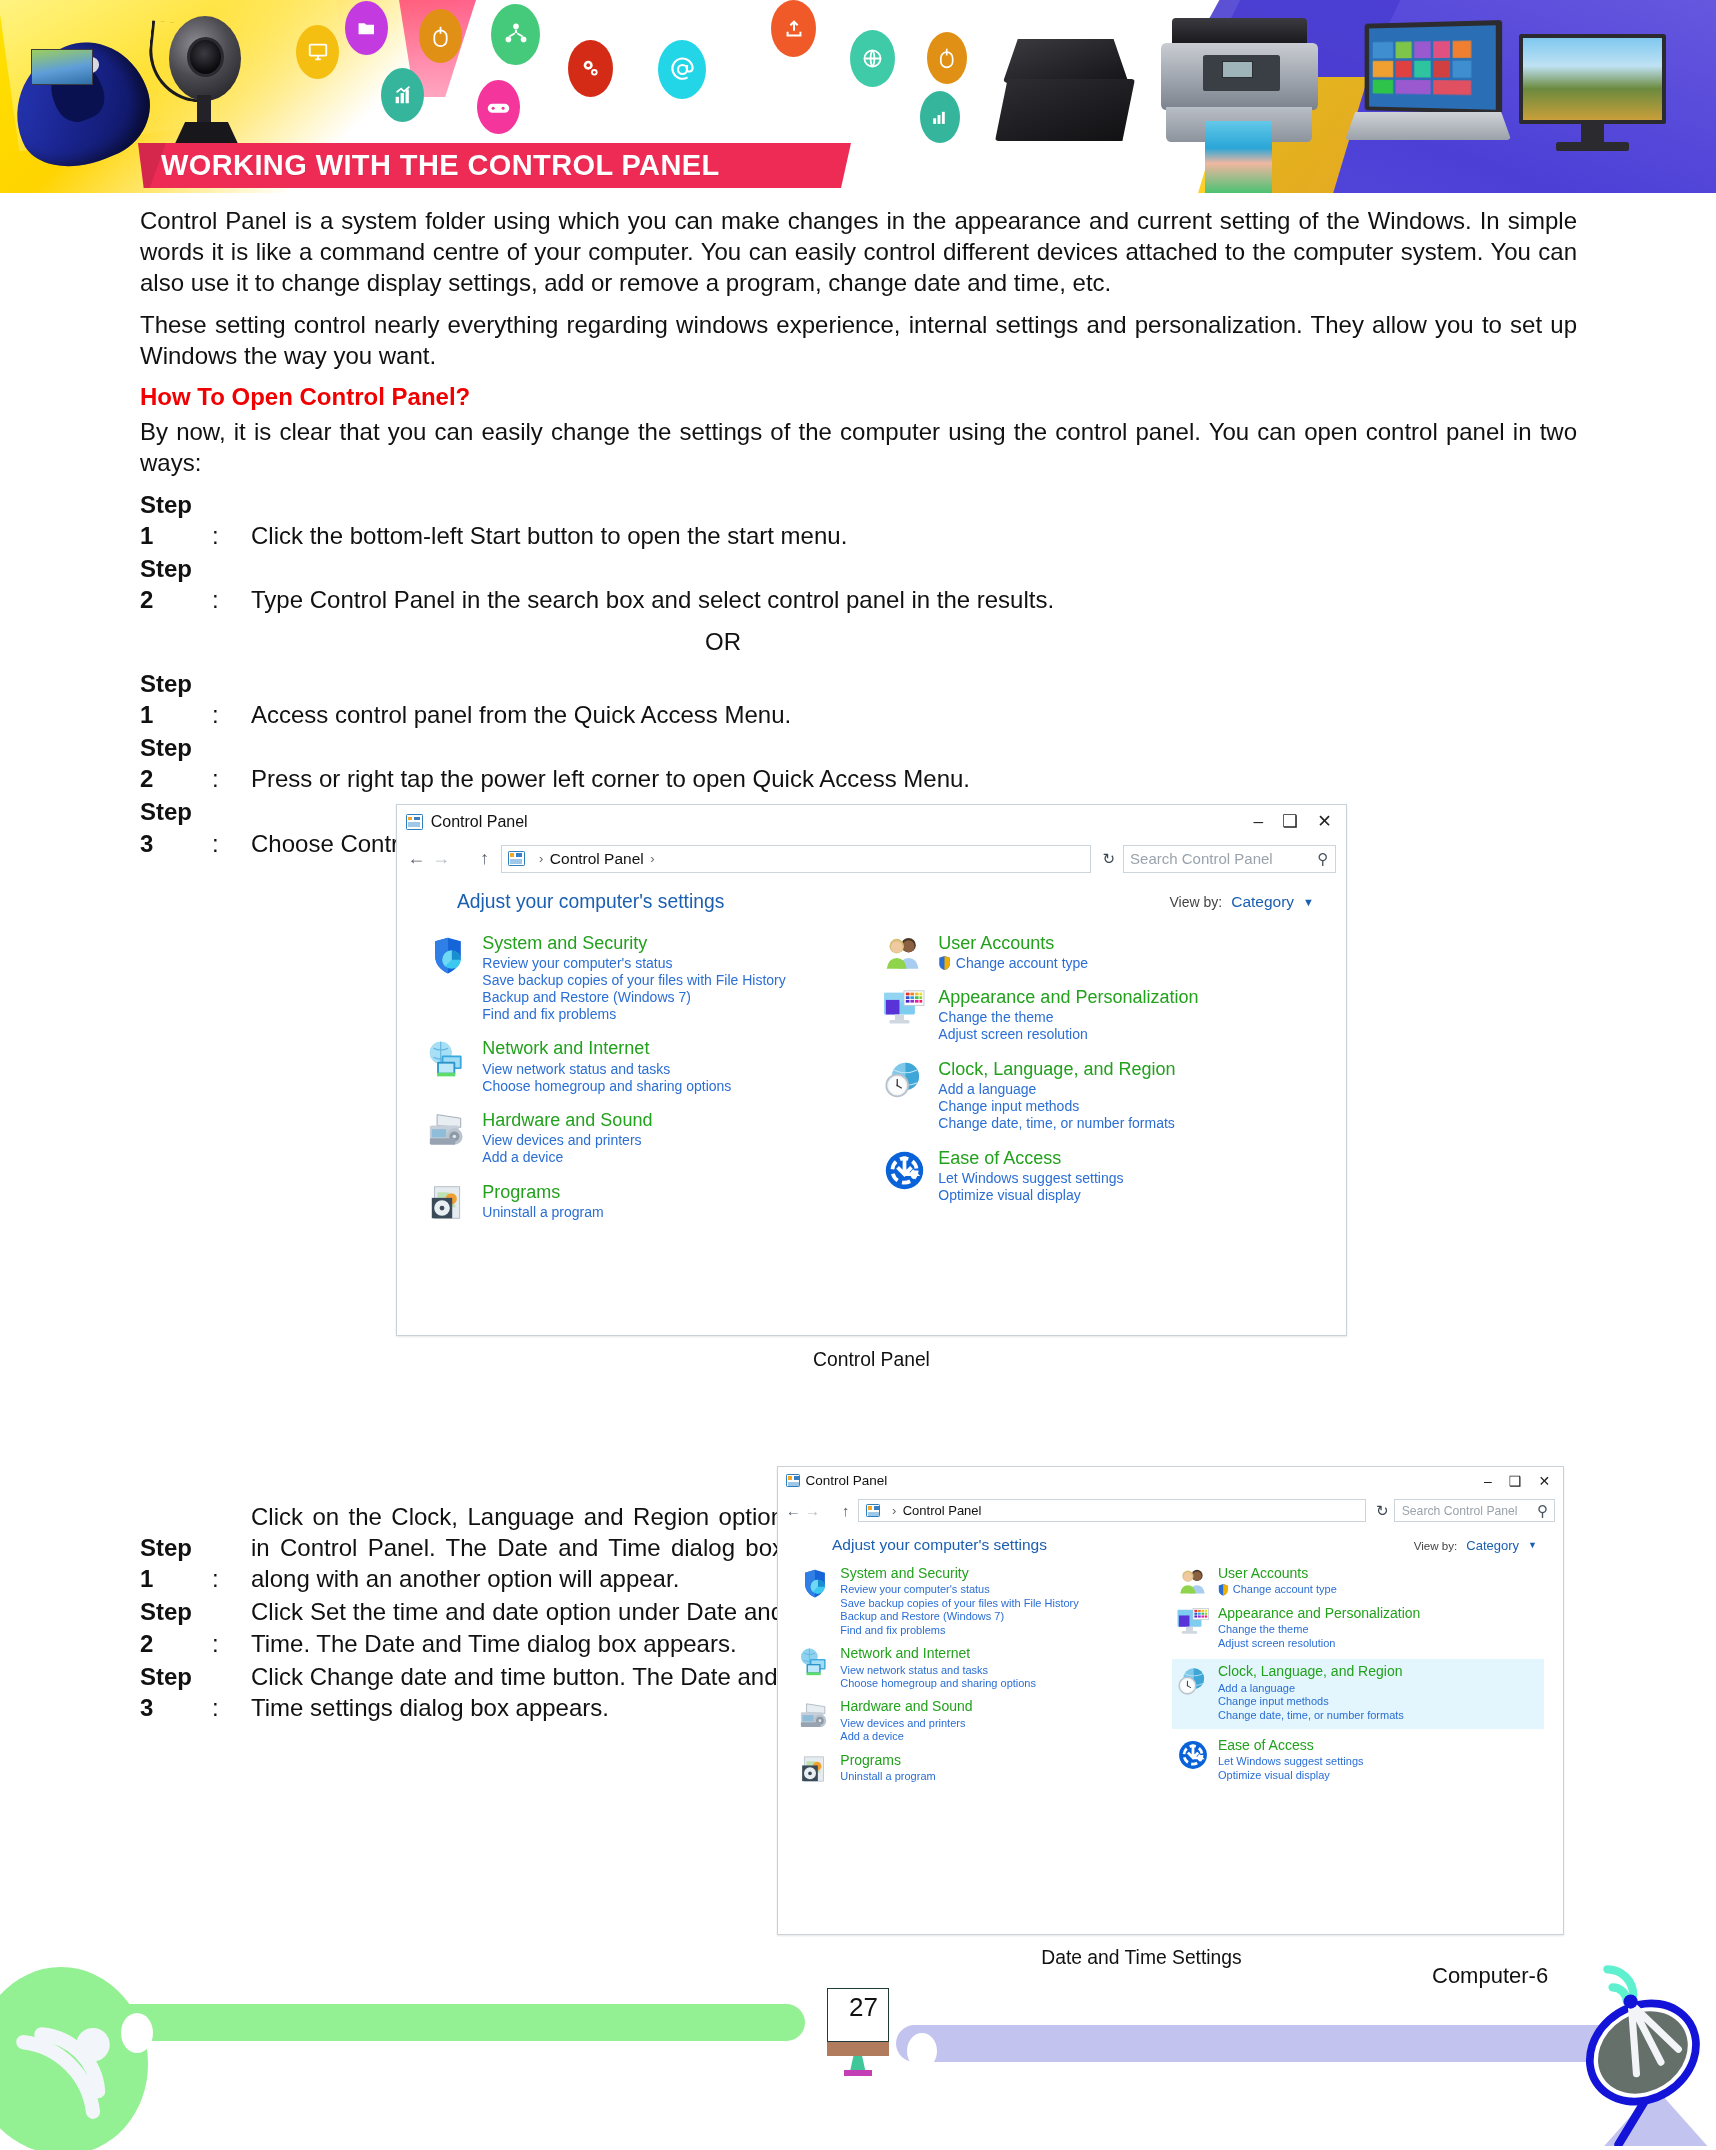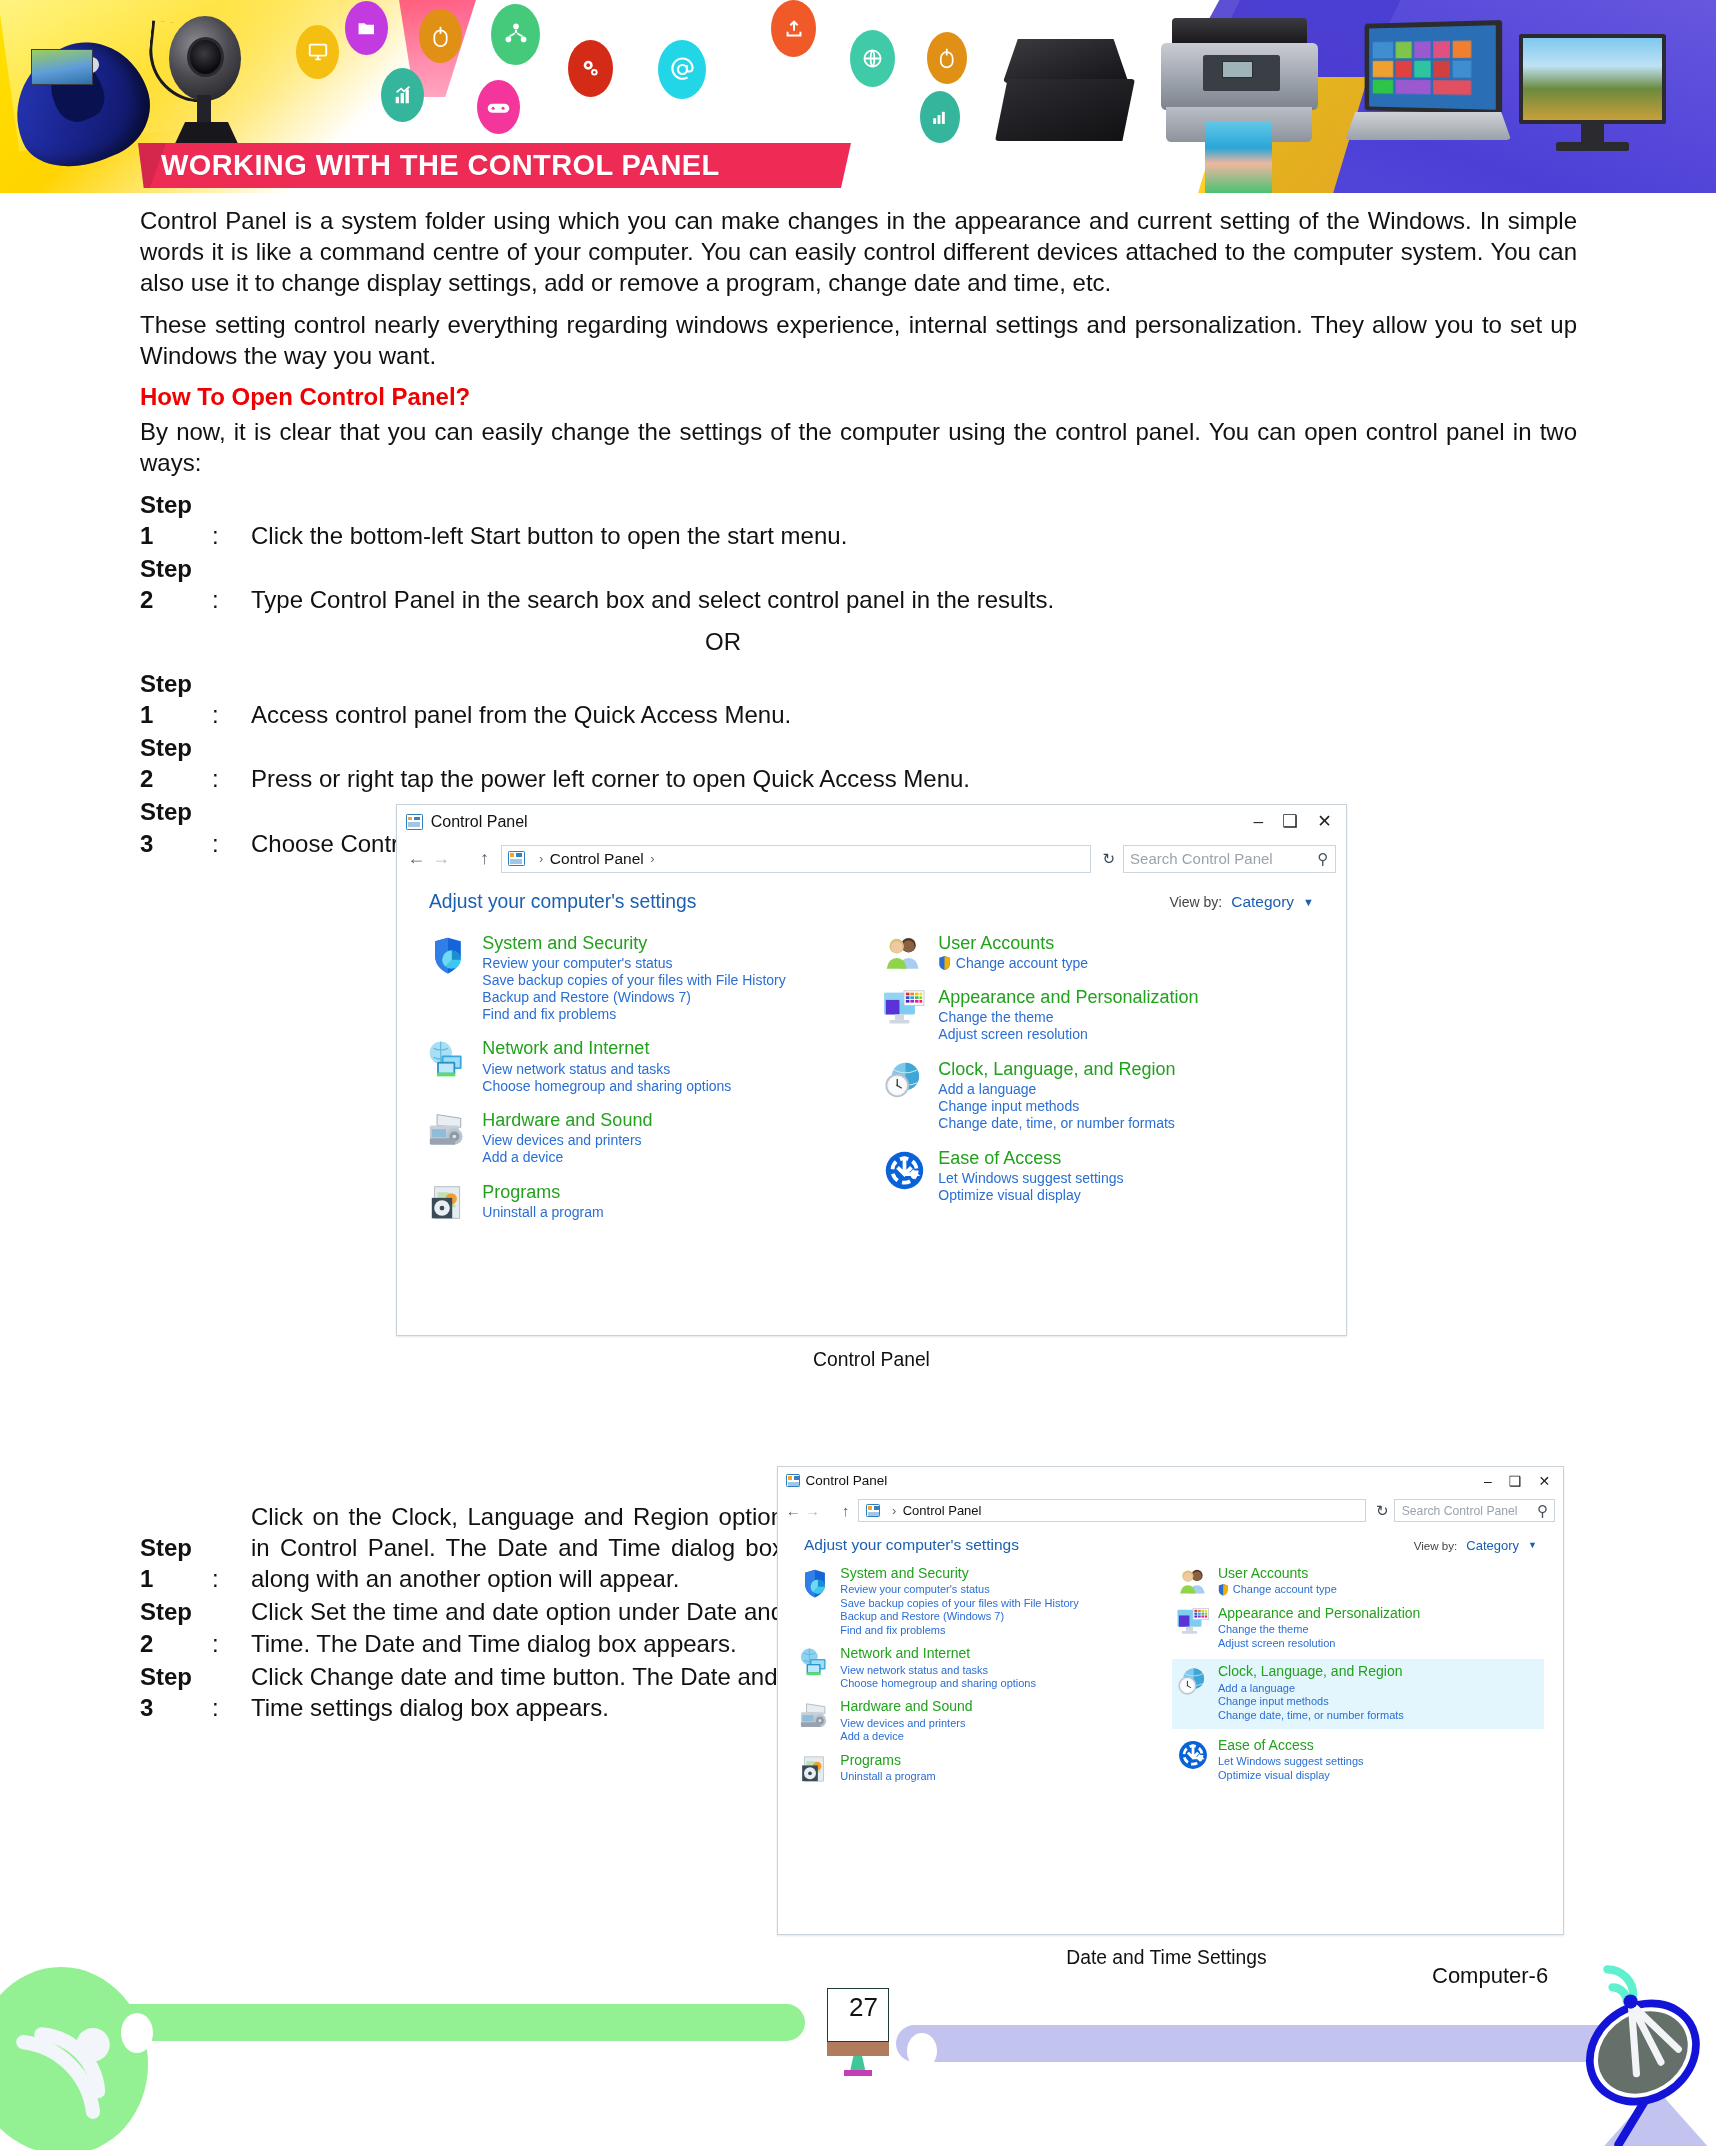--- a/index.html
+++ b/index.html
@@ -268,21 +268,21 @@
   .refresh { font-size: 15px; color: #3c4650; padding-left: 3.9px; }
   .searchbox {
     width: 213px; height: 28px; border: 0.6px solid #cdd5dc; background: #fff;
     display: flex; align-items: center; padding: 0 6.4px;
   }
   .searchbox .ph { font-size: 15px; color: #9aa3ac; }
   .searchbox .mag { margin-left: auto; font-size: 15px; color: #4a545e; }
   .win-subhead {
     display: flex; align-items: center; padding: 14px 32px 2.6px 32px;
   }
-  .adjust { font-size: 19.3px; color: #1b5fb0; }
+  .adjust { font-size: 19.3px; color: #1b5fb0; margin-left: 28px; }
   .viewby { margin-left: auto; display: flex; gap: 9px; align-items: center; }
   .viewby .lbl { font-size: 14px; color: #444; }
   .viewby .val { font-size: 15.5px; color: #1b5fb0; }
   .cp-grid {
     display: flex; padding: 17px 27px 15.5px 27px; gap: 17px;
   }
   .cp-col { width: 50%; }
   .cat { display: flex; gap: 10.3px; margin-bottom: 15.5px; }
   .cat-ic { width: 48px; flex: none; display: flex; align-items: flex-start; justify-content: center; padding-top: 1.3px; }
   .cat-body { flex: 1; padding-top: 0px; }
@@ -1016,21 +1016,21 @@
         </span>
         <div class="cat-body">
           <div class="cat-title">Ease of Access</div>
           <div class="cat-link">Let Windows suggest settings</div>
           <div class="cat-link">Optimize visual display</div>
         </div>
       </div>
     </div>
   </div>
 </div>
-<div class="caption" style="position:absolute; left:773px; top:1941px; width:787px;">Date and Time Settings</div>
+<div class="caption" style="position:absolute; left:748px; top:1941px; width:787px;">Date and Time Settings</div>
 
 <div class="footer">
   <div class="f-green-bar"></div>
   <div class="f-green-blob"></div>
   <div class="f-green-hole"></div>
   <div class="f-wifi">
     <svg width="129" height="129" viewBox="0 0 100 100">
       <circle cx="62" cy="30" r="13" fill="#f2f6fa"></circle>
       <path d="M22 22 A48 48 0 0 1 66 66" stroke="#f2f6fa" stroke-width="11" fill="none" stroke-linecap="round"></path>
       <path d="M8 28 A62 62 0 0 1 62 82" stroke="#f2f6fa" stroke-width="11" fill="none" stroke-linecap="round"></path>

